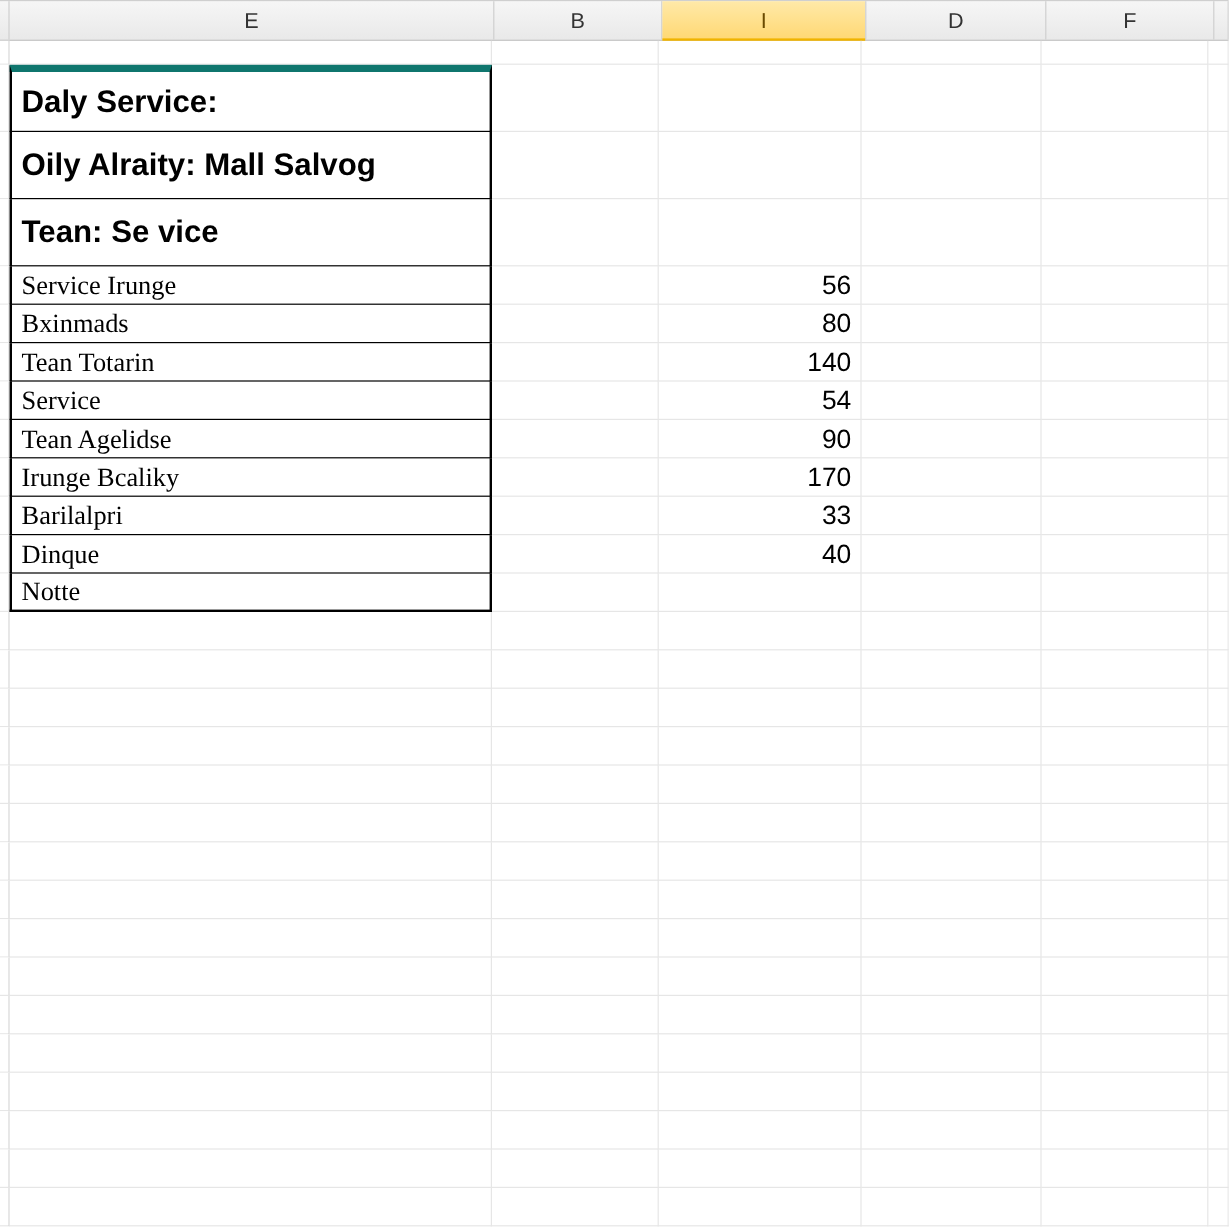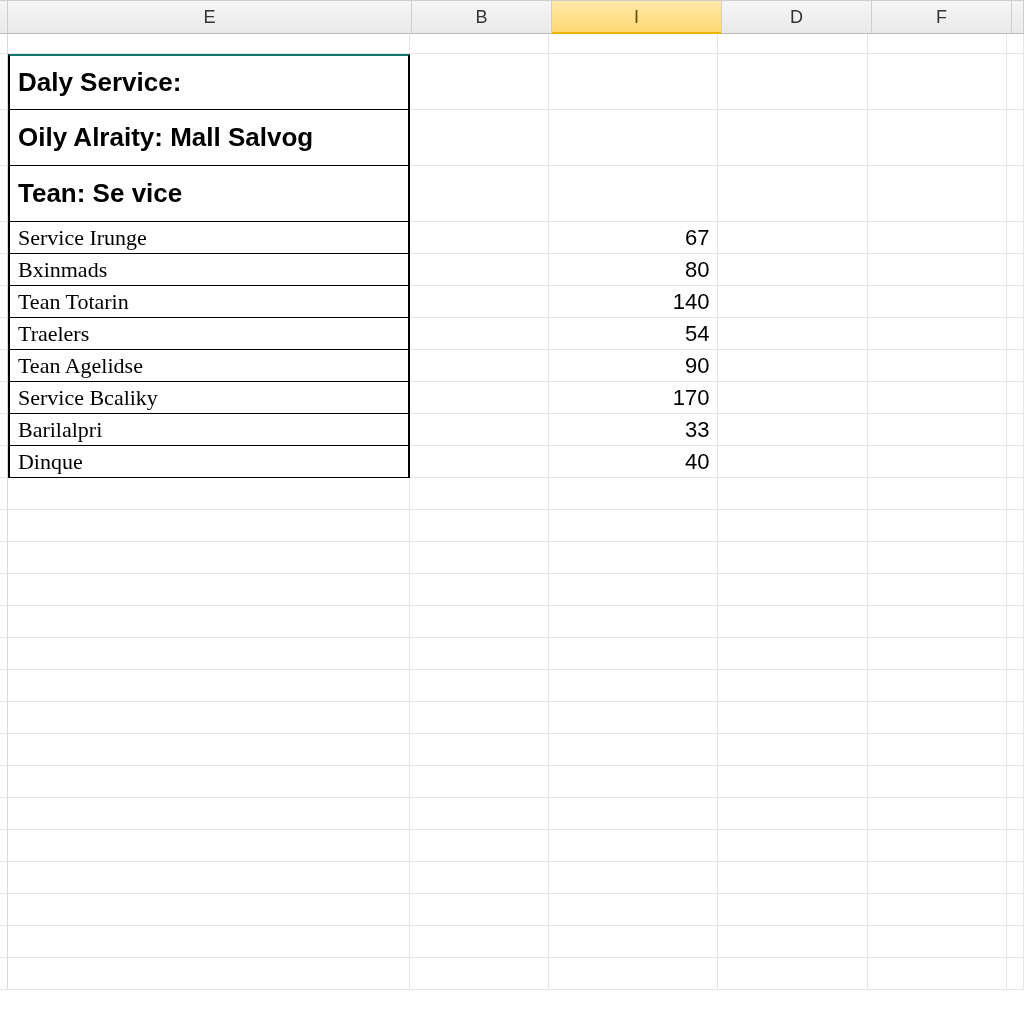--- a/index.html
+++ b/index.html
@@ -80,21 +80,21 @@
     width: 8px;
     border-right: 1px solid #d8d8d8;
     border-bottom: 1px solid #e6e6e6;
     background: #fff;
   }
   .num { justify-content: flex-end; font-family: Arial, Helvetica, sans-serif; font-size: 22px; }
 
   
   .boxed-left  { border-left: 2px solid #000; }
   .boxed-right { border-right: 2px solid #000; }
-  .boxed-top   { border-top: 2px solid #0f766e; }
+  .boxed-top   { border-top: 6px solid #0f766e; }
   .boxed-bot   { border-bottom: 2px solid #000; }
   .inner-row   { border-bottom: 1px solid #000; } 
 
   
   .hdr { font-family: Arial, Helvetica, sans-serif; font-weight: 700; font-size: 26px; }
 </style>
 </head>
 <body>
 
 <div class="sheet">
@@ -148,21 +148,21 @@
       <div class="cell col-I"></div>
       <div class="cell col-D"></div>
       <div class="cell col-F"></div>
       <div class="cell col-last"></div>
     </div>
 
     <div class="row">
       <div class="rg"></div>
       <div class="cell col-E boxed-left boxed-right inner-row">Service Irunge</div>
       <div class="cell col-B"></div>
-      <div class="cell col-I num">67</div>
+      <div class="cell col-I num">56</div>
       <div class="cell col-D"></div>
       <div class="cell col-F"></div>
       <div class="cell col-last"></div>
     </div>
 
     <div class="row">
       <div class="rg"></div>
       <div class="cell col-E boxed-left boxed-right inner-row">Bxinmads</div>
       <div class="cell col-B"></div>
       <div class="cell col-I num">80</div>
@@ -176,41 +176,41 @@
       <div class="cell col-E boxed-left boxed-right inner-row">Tean Totarin</div>
       <div class="cell col-B"></div>
       <div class="cell col-I num">140</div>
       <div class="cell col-D"></div>
       <div class="cell col-F"></div>
       <div class="cell col-last"></div>
     </div>
 
     <div class="row">
       <div class="rg"></div>
-      <div class="cell col-E boxed-left boxed-right inner-row">Traelers</div>
+      <div class="cell col-E boxed-left boxed-right inner-row">Service</div>
       <div class="cell col-B"></div>
       <div class="cell col-I num">54</div>
       <div class="cell col-D"></div>
       <div class="cell col-F"></div>
       <div class="cell col-last"></div>
     </div>
 
     <div class="row">
       <div class="rg"></div>
       <div class="cell col-E boxed-left boxed-right inner-row">Tean Agelidse</div>
       <div class="cell col-B"></div>
       <div class="cell col-I num">90</div>
       <div class="cell col-D"></div>
       <div class="cell col-F"></div>
       <div class="cell col-last"></div>
     </div>
 
     <div class="row">
       <div class="rg"></div>
-      <div class="cell col-E boxed-left boxed-right inner-row">Service Bcaliky</div>
+      <div class="cell col-E boxed-left boxed-right inner-row">Irunge Bcaliky</div>
       <div class="cell col-B"></div>
       <div class="cell col-I num">170</div>
       <div class="cell col-D"></div>
       <div class="cell col-F"></div>
       <div class="cell col-last"></div>
     </div>
 
     <div class="row">
       <div class="rg"></div>
       <div class="cell col-E boxed-left boxed-right inner-row">Barilalpri</div>
@@ -224,20 +224,29 @@
     <div class="row">
       <div class="rg"></div>
       <div class="cell col-E boxed-left boxed-right inner-row">Dinque</div>
       <div class="cell col-B"></div>
       <div class="cell col-I num">40</div>
       <div class="cell col-D"></div>
       <div class="cell col-F"></div>
       <div class="cell col-last"></div>
     </div>
 
+    <div class="row">
+      <div class="rg"></div>
+      <div class="cell col-E boxed-left boxed-right boxed-bot">Notte</div>
+      <div class="cell col-B"></div>
+      <div class="cell col-I num"></div>
+      <div class="cell col-D"></div>
+      <div class="cell col-F"></div>
+      <div class="cell col-last"></div>
+    </div>
 
     <div class="row">
         <div class="rg"></div>
         <div class="cell col-E"></div>
         <div class="cell col-B"></div>
         <div class="cell col-I"></div>
         <div class="cell col-D"></div>
         <div class="cell col-F"></div>
         <div class="cell col-last"></div>
       </div>

